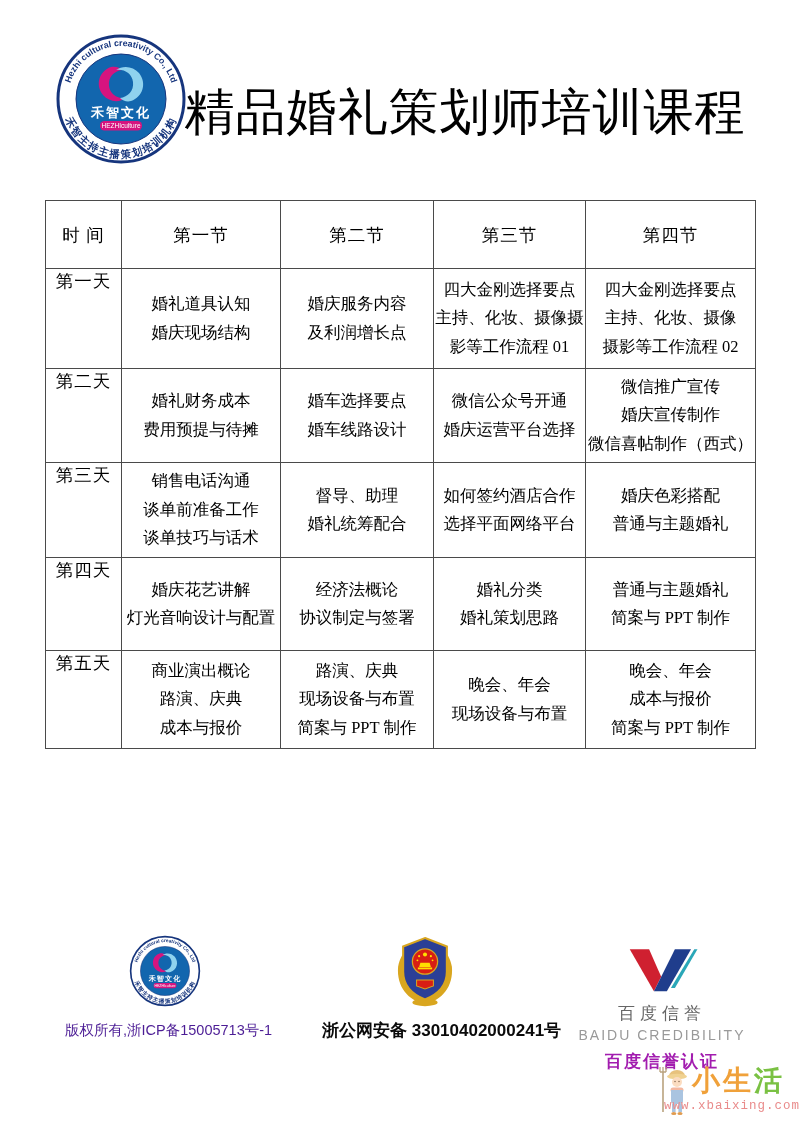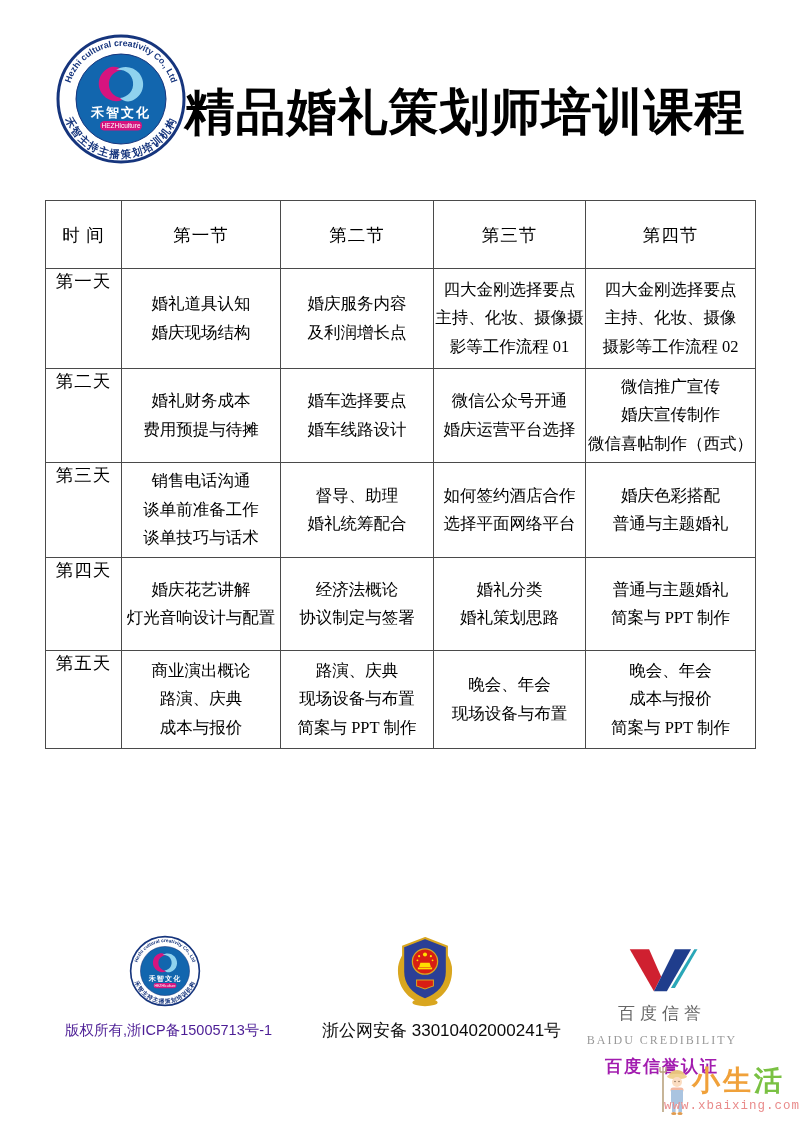--- a/index.html
+++ b/index.html
@@ -2,21 +2,21 @@
 <html><head>
 <meta charset="utf-8">
 <style>
   html,body{margin:0;padding:0;background:#fff;}
   .page{position:relative;width:800px;height:1128px;background:#fff;overflow:hidden;
         font-family:"Liberation Serif","DejaVu Serif",serif;color:#000;}
 
   
   .header-logo{position:absolute;left:55px;top:33px;width:132px;height:132px;}
   .page-title{position:absolute;left:176px;top:80px;width:578px;height:64px;
-              font-size:50px;font-weight:bold;line-height:64px;text-align:center;
+              font-size:50px;font-weight:normal;line-height:64px;text-align:center;
               letter-spacing:1px;white-space:nowrap;}
 
   
   table.course{position:absolute;left:45px;top:200px;width:710px;border-collapse:collapse;
                table-layout:fixed;}
   table.course th,table.course td{border:1px solid #4a4a4a;padding:0;}
   table.course th{height:67px;font-weight:normal;font-size:17.5px;text-align:center;
                   vertical-align:middle;letter-spacing:1px;}
   td.day-cell{font-size:17.5px;text-align:center;vertical-align:top;padding-top:24px;
               letter-spacing:1px;}
@@ -30,26 +30,26 @@
   tbody tr:nth-child(6){height:105px;}
 
   
   .footer-left{position:absolute;left:65px;top:935px;width:200px;text-align:center;}
   .footer-left .flogo{width:72px;height:72px;}
   .copyright-text{margin-top:10px;font-family:"Liberation Sans","DejaVu Sans",sans-serif;
                   font-size:14.5px;color:#4c1d95;white-space:nowrap;}
   .footer-mid{position:absolute;left:322px;top:933px;width:206px;text-align:center;}
   .footer-mid .badge{width:68px;height:74px;}
   .police-text{margin-top:8px;font-family:"Liberation Sans","DejaVu Sans",sans-serif;
-               font-size:17px;font-weight:normal;color:#0a0a0a;white-space:nowrap;}
+               font-size:17px;font-weight:bold;color:#0a0a0a;white-space:nowrap;}
   .footer-right{position:absolute;left:572px;top:940px;width:180px;text-align:center;
                 font-family:"Liberation Sans","DejaVu Sans",sans-serif;}
   .footer-right .vlogo{width:80px;height:50px;margin-top:6px;}
   .baidu-cn{font-size:17px;color:#666;letter-spacing:5px;margin-top:2px;}
-  .baidu-en{font-size:12px;color:#999;letter-spacing:2px;margin-top:8px;font-family:Liberation Serif, serif;}
+  .baidu-en{font-size:14px;color:#999;letter-spacing:2px;margin-top:2px;}
   .baidu-cert{font-size:17px;color:#a21caf;font-weight:bold;letter-spacing:2px;margin-top:7px;}
 
   
   .watermark{position:absolute;left:656px;top:1062px;width:144px;height:62px;
              font-family:"Liberation Sans","DejaVu Sans",sans-serif;}
   .wm-farmer{position:absolute;left:2px;top:2px;width:30px;height:54px;}
   .wm-title{position:absolute;left:36px;top:0;font-size:28px;font-weight:bold;
             letter-spacing:3px;white-space:nowrap;}
   .wm-title .c0,.wm-title .c1{color:#f0a13a;}
   .wm-title .c2{color:#7ac143;}

